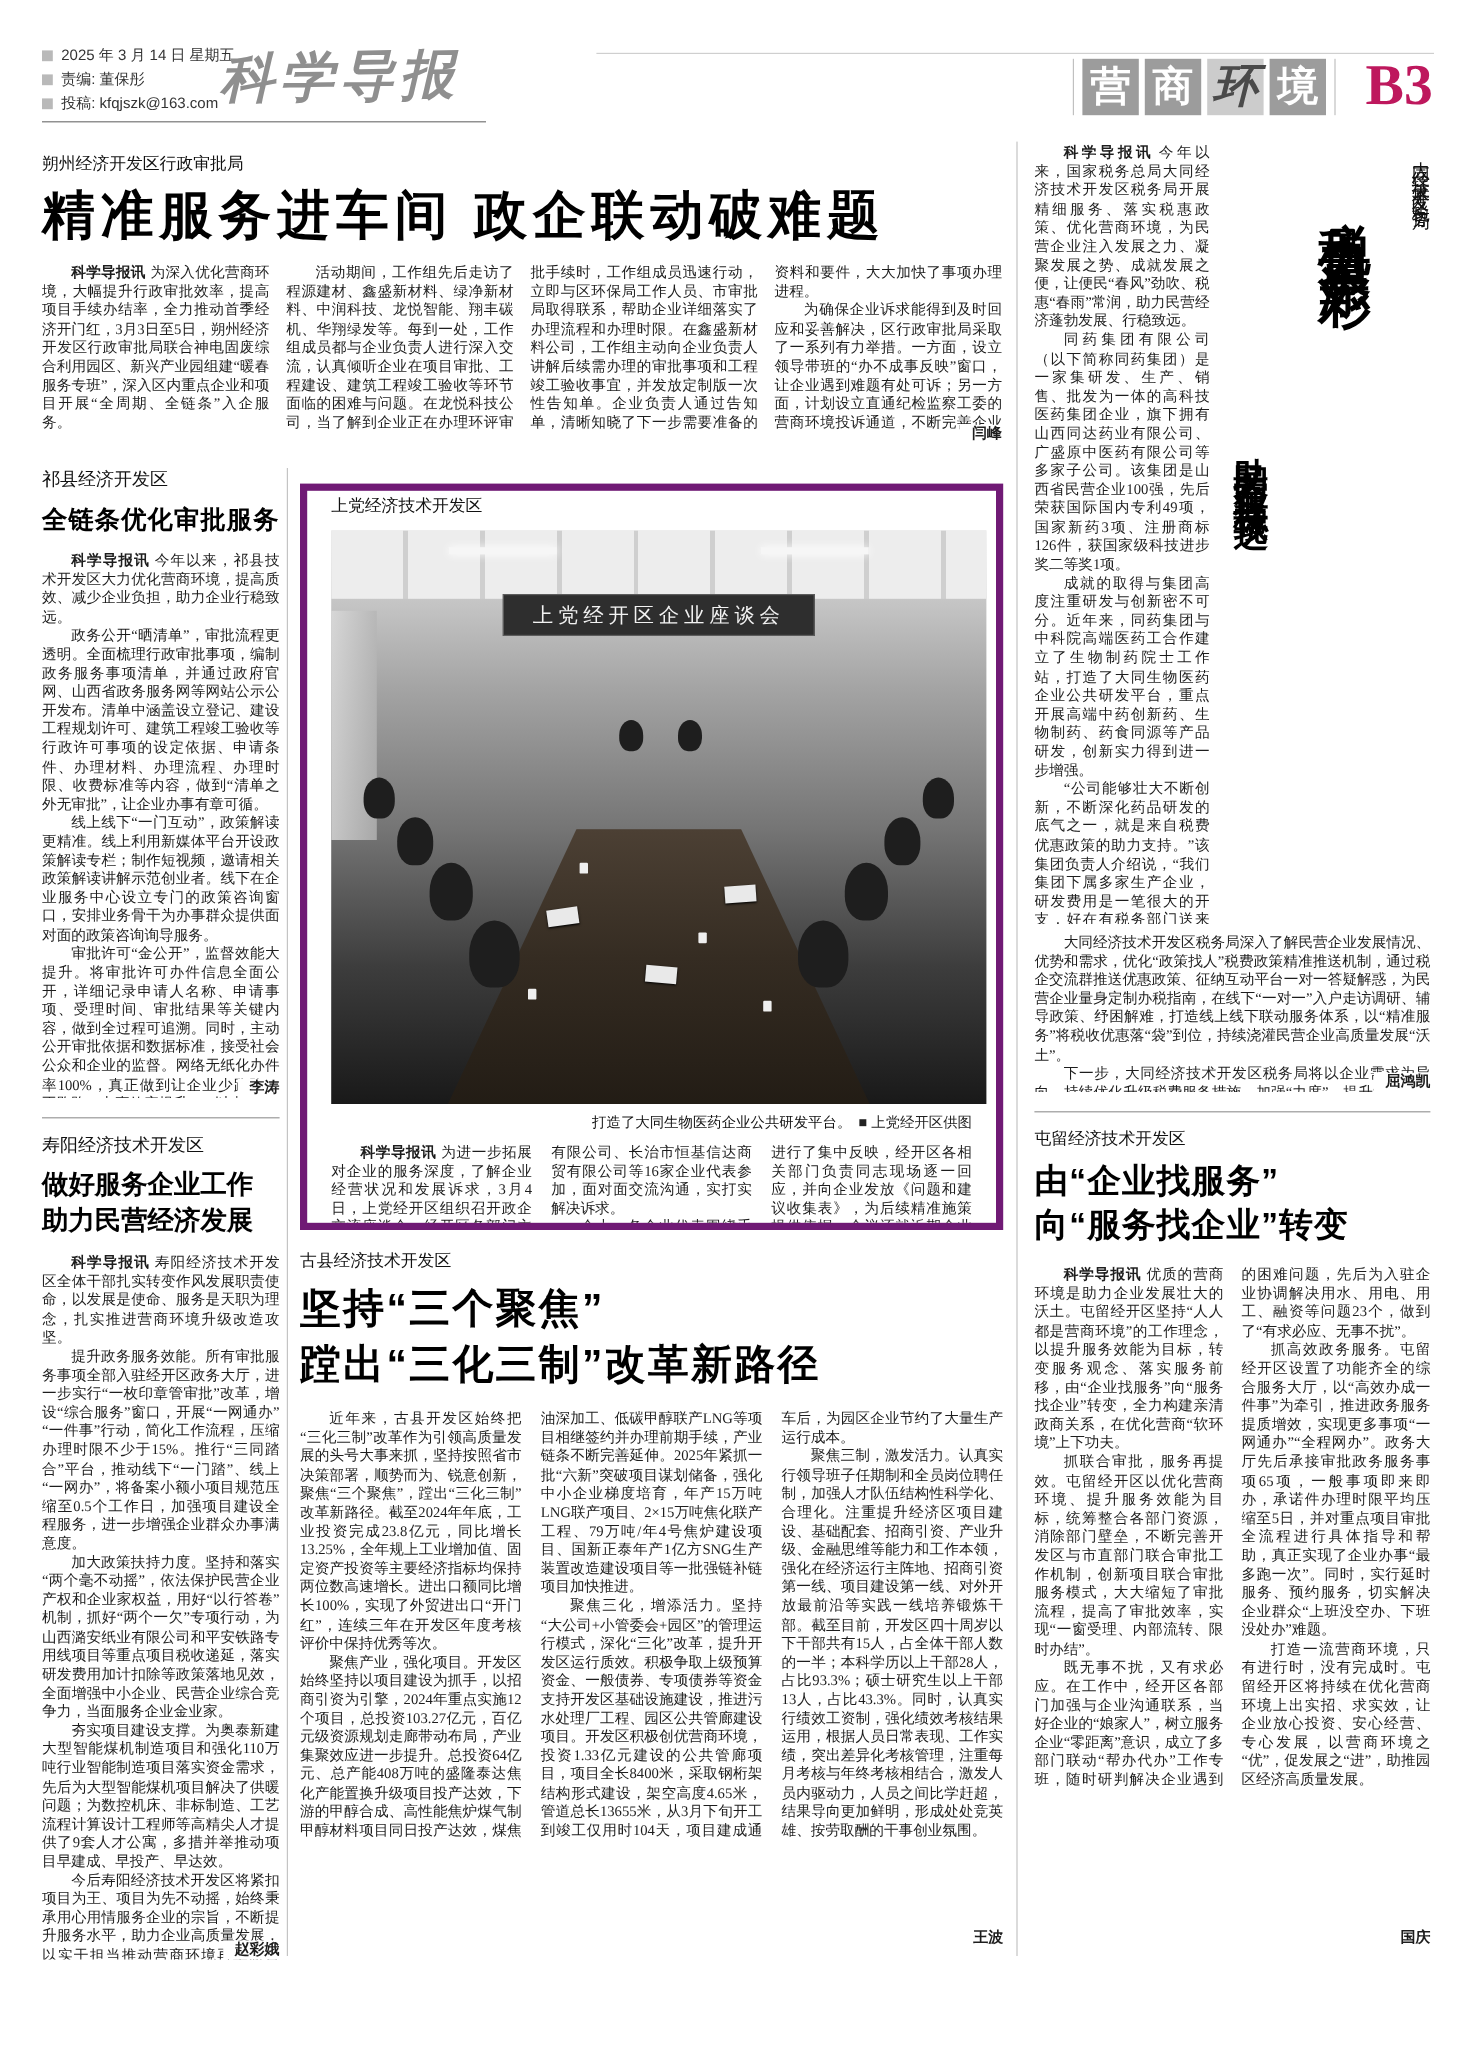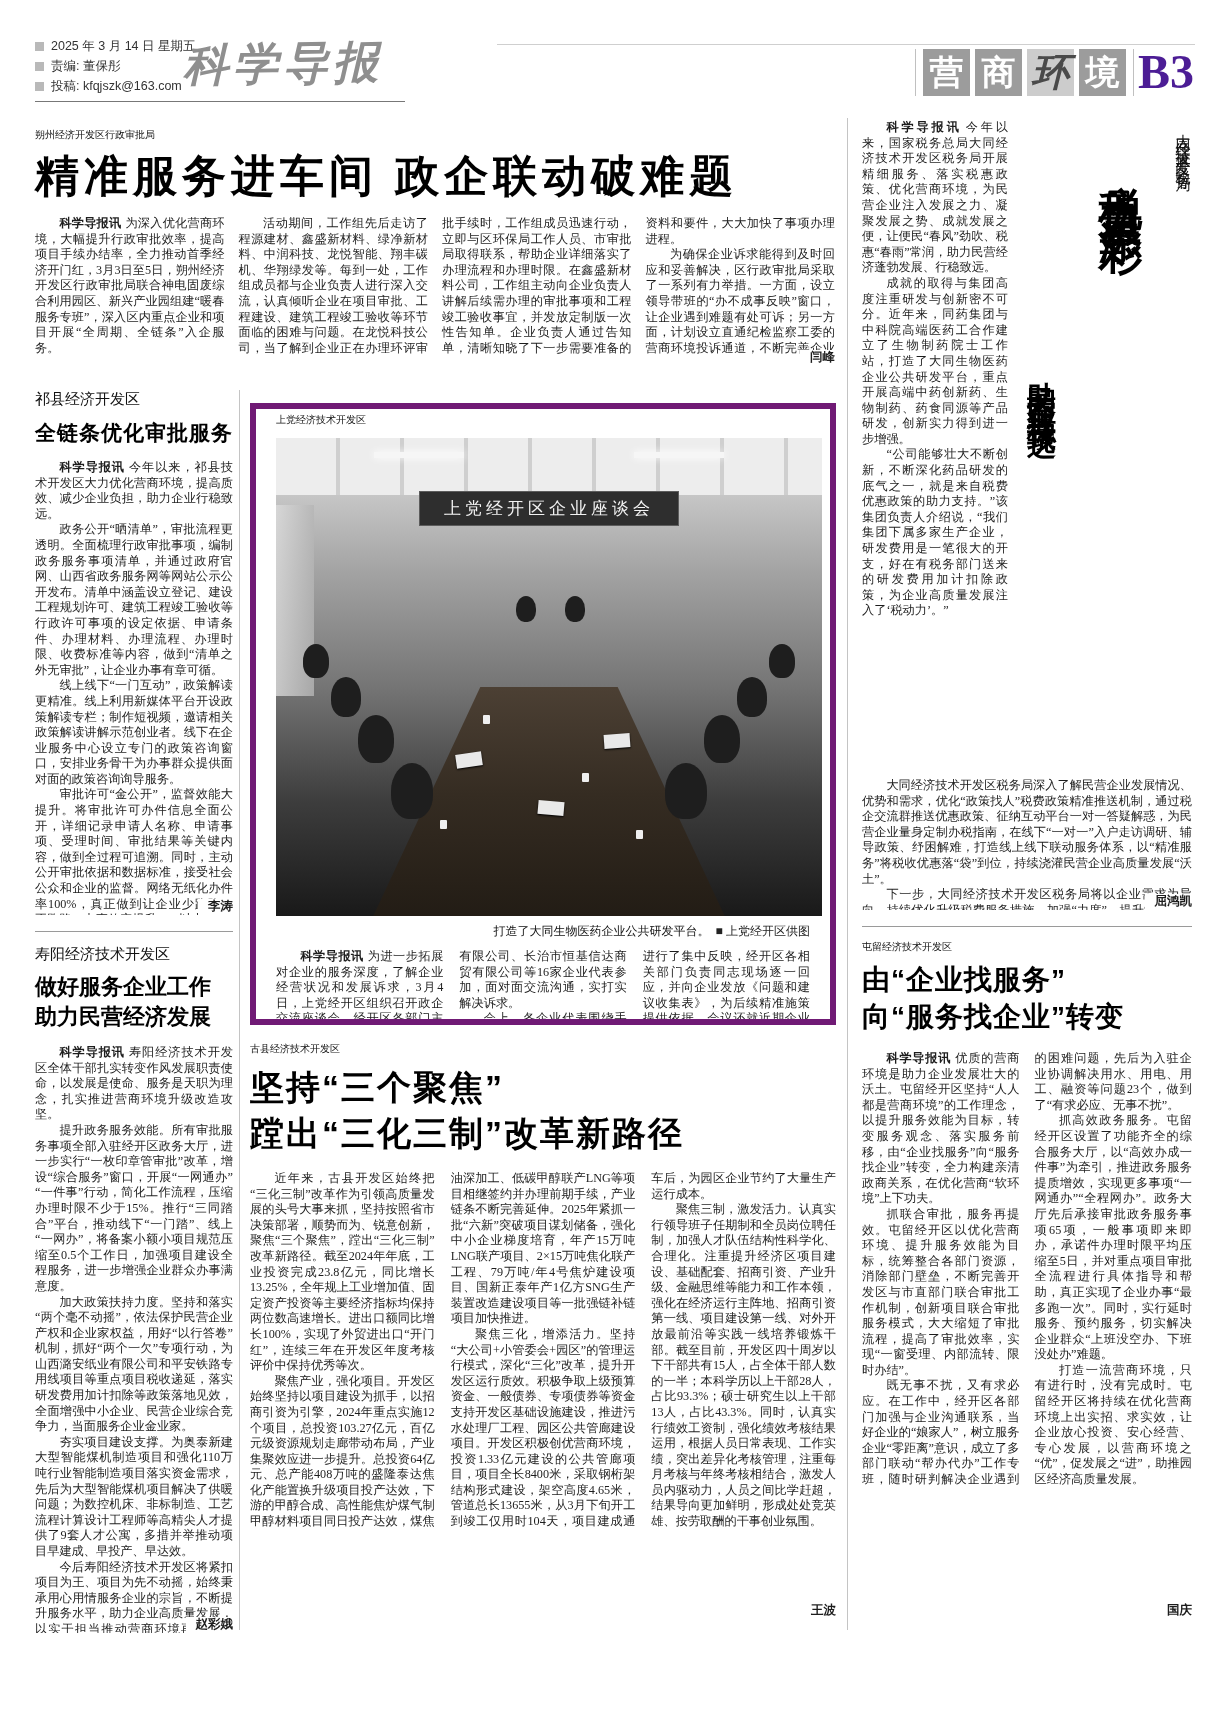--- a/index.html
+++ b/index.html
@@ -11,24 +11,24 @@
   .sq{display:inline-block;width:9px;height:9px;background:#b9b9b9;}
   .hdr-underline{position:absolute;left:35px;top:101px;width:370px;height:1px;background:#777;}
   .masthead{position:absolute;left:183px;top:34px;font-size:45px;font-weight:bold;font-style:italic;
             color:#8f8f8f;letter-spacing:5px;font-family:"Liberation Serif",serif;transform:rotate(-1deg);}
   .toprule{position:absolute;left:497px;top:44px;width:698px;height:1px;background:#cfcfcf;}
   .seclogo{position:absolute;right:26px;top:48px;display:flex;align-items:flex-end;}
   .charstrip{display:flex;border-left:1px solid #c0c0c0;border-right:1px solid #c0c0c0;padding:0 7px;gap:5px;}
   .cbox{width:47px;height:47px;background:#9c9c9c;color:#fff;text-align:center;line-height:47px;
         font-family:"Liberation Sans","DejaVu Sans",sans-serif;font-weight:bold;font-size:34px;}
   .cbox.callig{background:#cccccc;color:#4a4a4a;font-family:"Liberation Serif",serif;font-style:italic;font-size:38px;}
-  .pageno{font-family:"Liberation Serif","DejaVu Serif",serif;font-weight:bold;font-size:48px;color:#4c1d95;
-          line-height:48px;margin-left:4px;}
-  
-  .kicker{font-family:"Liberation Sans","DejaVu Sans",sans-serif;font-size:10px;color:#111;}
+  .pageno{font-family:"Liberation Serif","DejaVu Serif",serif;font-weight:bold;font-size:48px;color:#be185d;
+          line-height:48px;margin-left:25px;}
+  
+  .kicker{font-family:"Liberation Sans","DejaVu Sans",sans-serif;font-size:14px;color:#111;}
   .kicker.small{font-size:15px;}
   .hl-sans{font-family:"Liberation Sans","DejaVu Sans",sans-serif;font-weight:900;color:#000;}
   .hl-serif{font-family:"Liberation Serif","DejaVu Serif",serif;font-weight:900;color:#000;}
   .body{position:relative;text-align:justify;font-size:12.2px;line-height:15.6px;color:#1d1d1d;overflow:hidden;}
   .body p{margin:0;text-indent:2em;}
   .lead{font-family:"Liberation Sans","DejaVu Sans",sans-serif;font-weight:bold;margin-right:4px;}
   .byline{position:absolute;right:0;bottom:0;background:#fff;padding-left:10px;
           font-family:"Liberation Sans","DejaVu Sans",sans-serif;font-weight:bold;font-size:12.5px;margin-top:46px;}
   .vrule{position:absolute;width:1px;background:#c4c4c4;}
   .hdiv{position:absolute;height:1px;background:#9a9a9a;}
@@ -217,20 +217,21 @@
       <p>聚焦三化，增添活力。坚持“大公司+小管委会+园区”的管理运行模式，深化“三化”改革，提升开发区运行质效。积极争取上级预算资金、一般债券、专项债券等资金支持开发区基础设施建设，推进污水处理厂工程、园区公共管廊建设项目。开发区积极创优营商环境，投资1.33亿元建设的公共管廊项目，项目全长8400米，采取钢桁架结构形式建设，架空高度4.65米，管道总长13655米，从3月下旬开工到竣工仅用时104天，项目建成通车后，为园区企业节约了大量生产运行成本。</p>
       <p>聚焦三制，激发活力。认真实行领导班子任期制和全员岗位聘任制，加强人才队伍结构性科学化、合理化。注重提升经济区项目建设、基础配套、招商引资、产业升级、金融思维等能力和工作本领，强化在经济运行主阵地、招商引资第一线、项目建设第一线、对外开放最前沿等实践一线培养锻炼干部。截至目前，开发区四十周岁以下干部共有15人，占全体干部人数的一半；本科学历以上干部28人，占比93.3%；硕士研究生以上干部13人，占比43.3%。同时，认真实行绩效工资制，强化绩效考核结果运用，根据人员日常表现、工作实绩，突出差异化考核管理，注重每月考核与年终考核相结合，激发人员内驱动力，人员之间比学赶超，结果导向更加鲜明，形成处处竞英雄、按劳取酬的干事创业氛围。</p>
       <span class="byline">王波</span>
     </div>
   </div>
 
   <div class="sec-datong">
     <div class="tax-flex">
       <div class="tax-text body">
         <p><b class="lead">科学导报讯</b><span>今年以来，国家税务总局大同经济技术开发区税务局开展精细服务、落实税惠政策、优化营商环境，为民营企业注入发展之力、凝聚发展之势、成就发展之便，让便民“春风”劲吹、税惠“春雨”常润，助力民营经济蓬勃发展、行稳致远。</span></p>
+        <p>同药集团有限公司（以下简称同药集团）是一家集研发、生产、销售、批发为一体的高科技医药集团企业，旗下拥有山西同达药业有限公司、广盛原中医药有限公司等多家子公司。该集团是山西省民营企业100强，先后荣获国际国内专利49项，国家新药3项、注册商标126件，获国家级科技进步奖二等奖1项。</p>
         <p>成就的取得与集团高度注重研发与创新密不可分。近年来，同药集团与中科院高端医药工合作建立了生物制药院士工作站，打造了大同生物医药企业公共研发平台，重点开展高端中药创新药、生物制药、药食同源等产品研发，创新实力得到进一步增强。</p>
         <p>“公司能够壮大不断创新，不断深化药品研发的底气之一，就是来自税费优惠政策的助力支持。”该集团负责人介绍说，“我们集团下属多家生产企业，研发费用是一笔很大的开支，好在有税务部门送来的研发费用加计扣除政策，为企业高质量发展注入了‘税动力’。”</p>
 
       </div>
       <div class="tax-head">
         <div class="v-kicker">大同经济技术开发区税务局</div>
         <div class="v-hl1">税力量『添彩』</div>
         <div class="v-hl2">助民营企业行稳致远</div>
       </div>
     </div>

